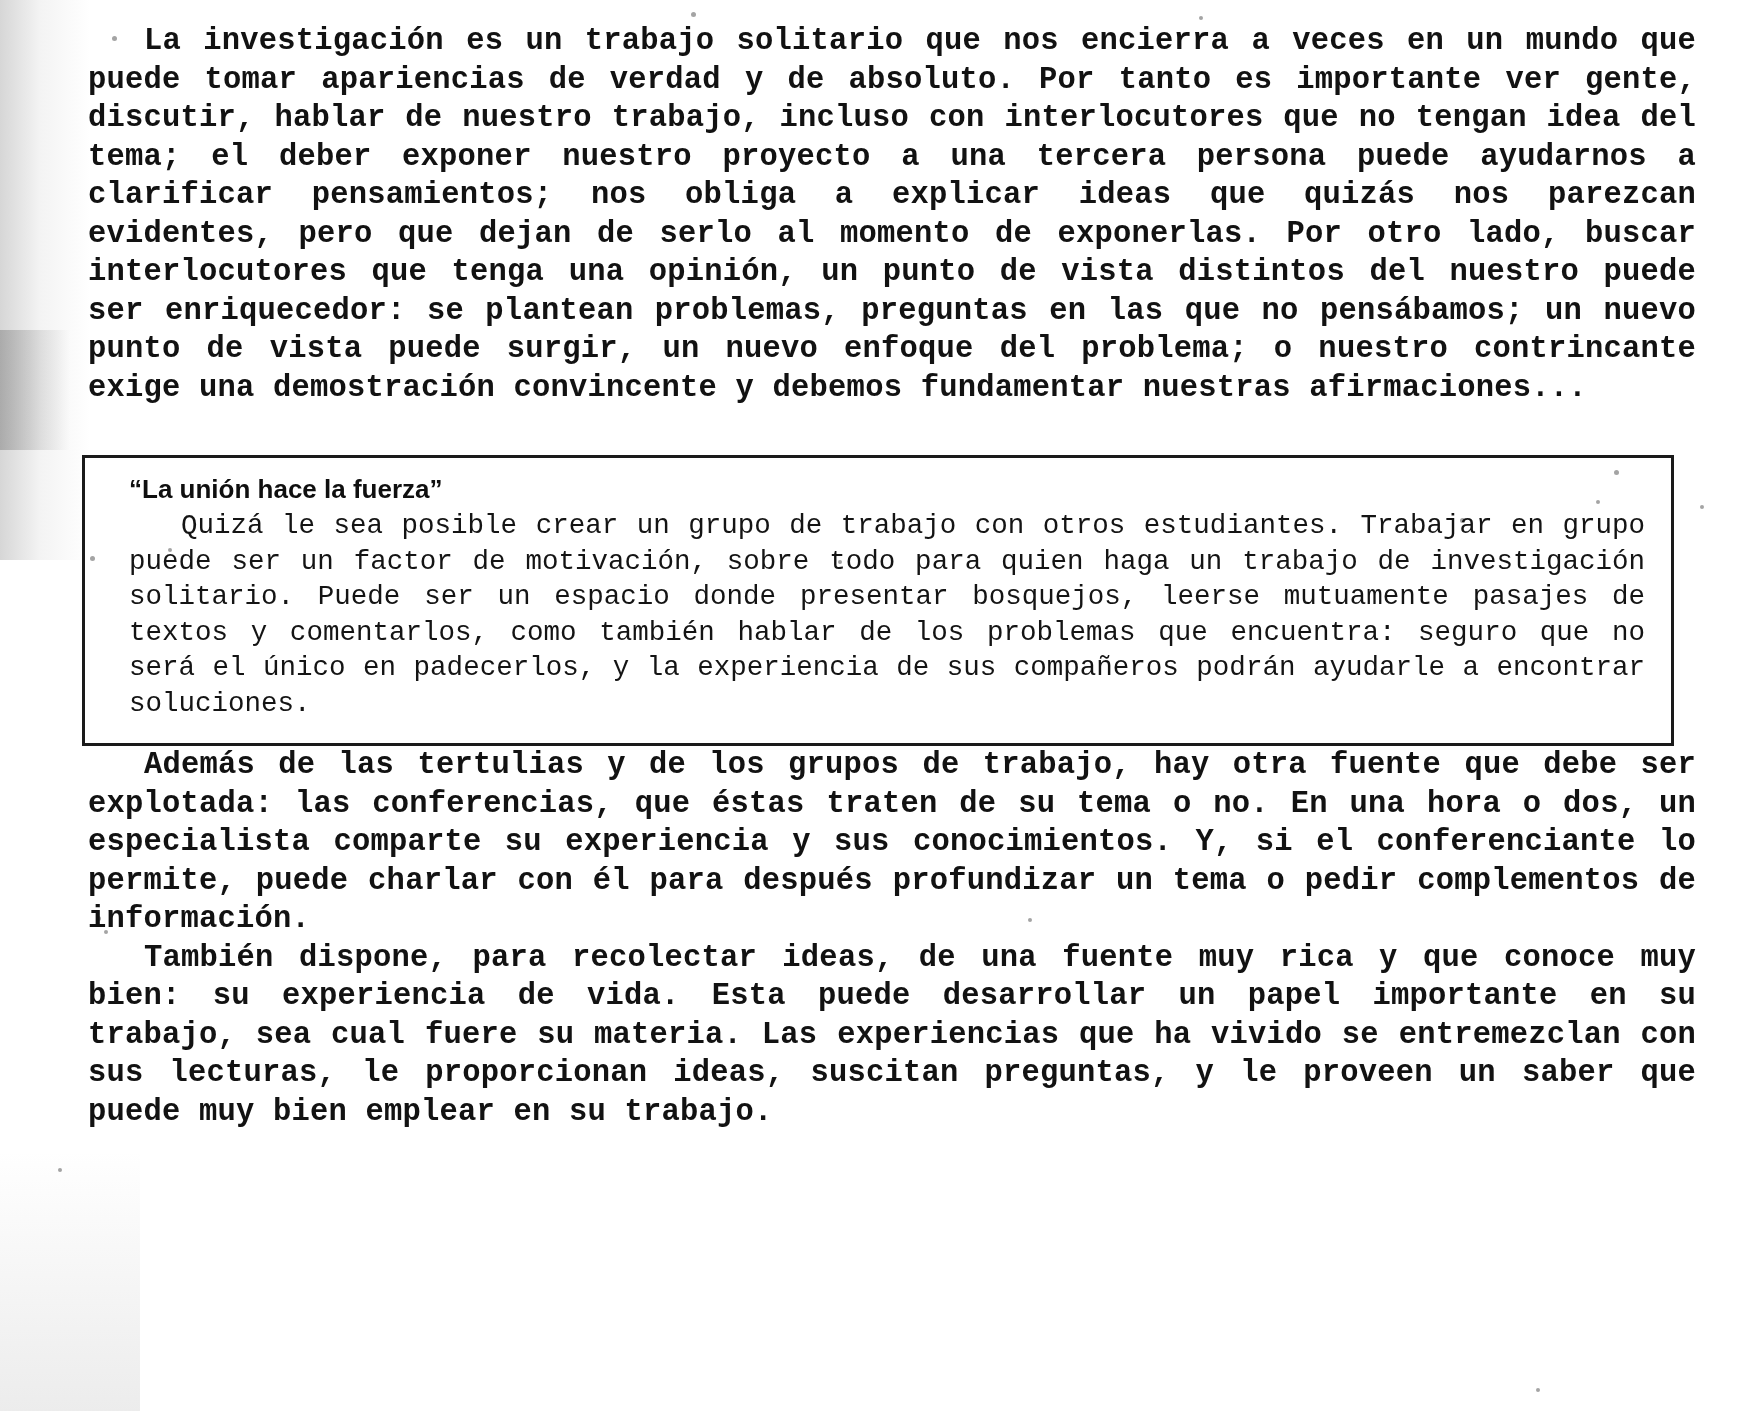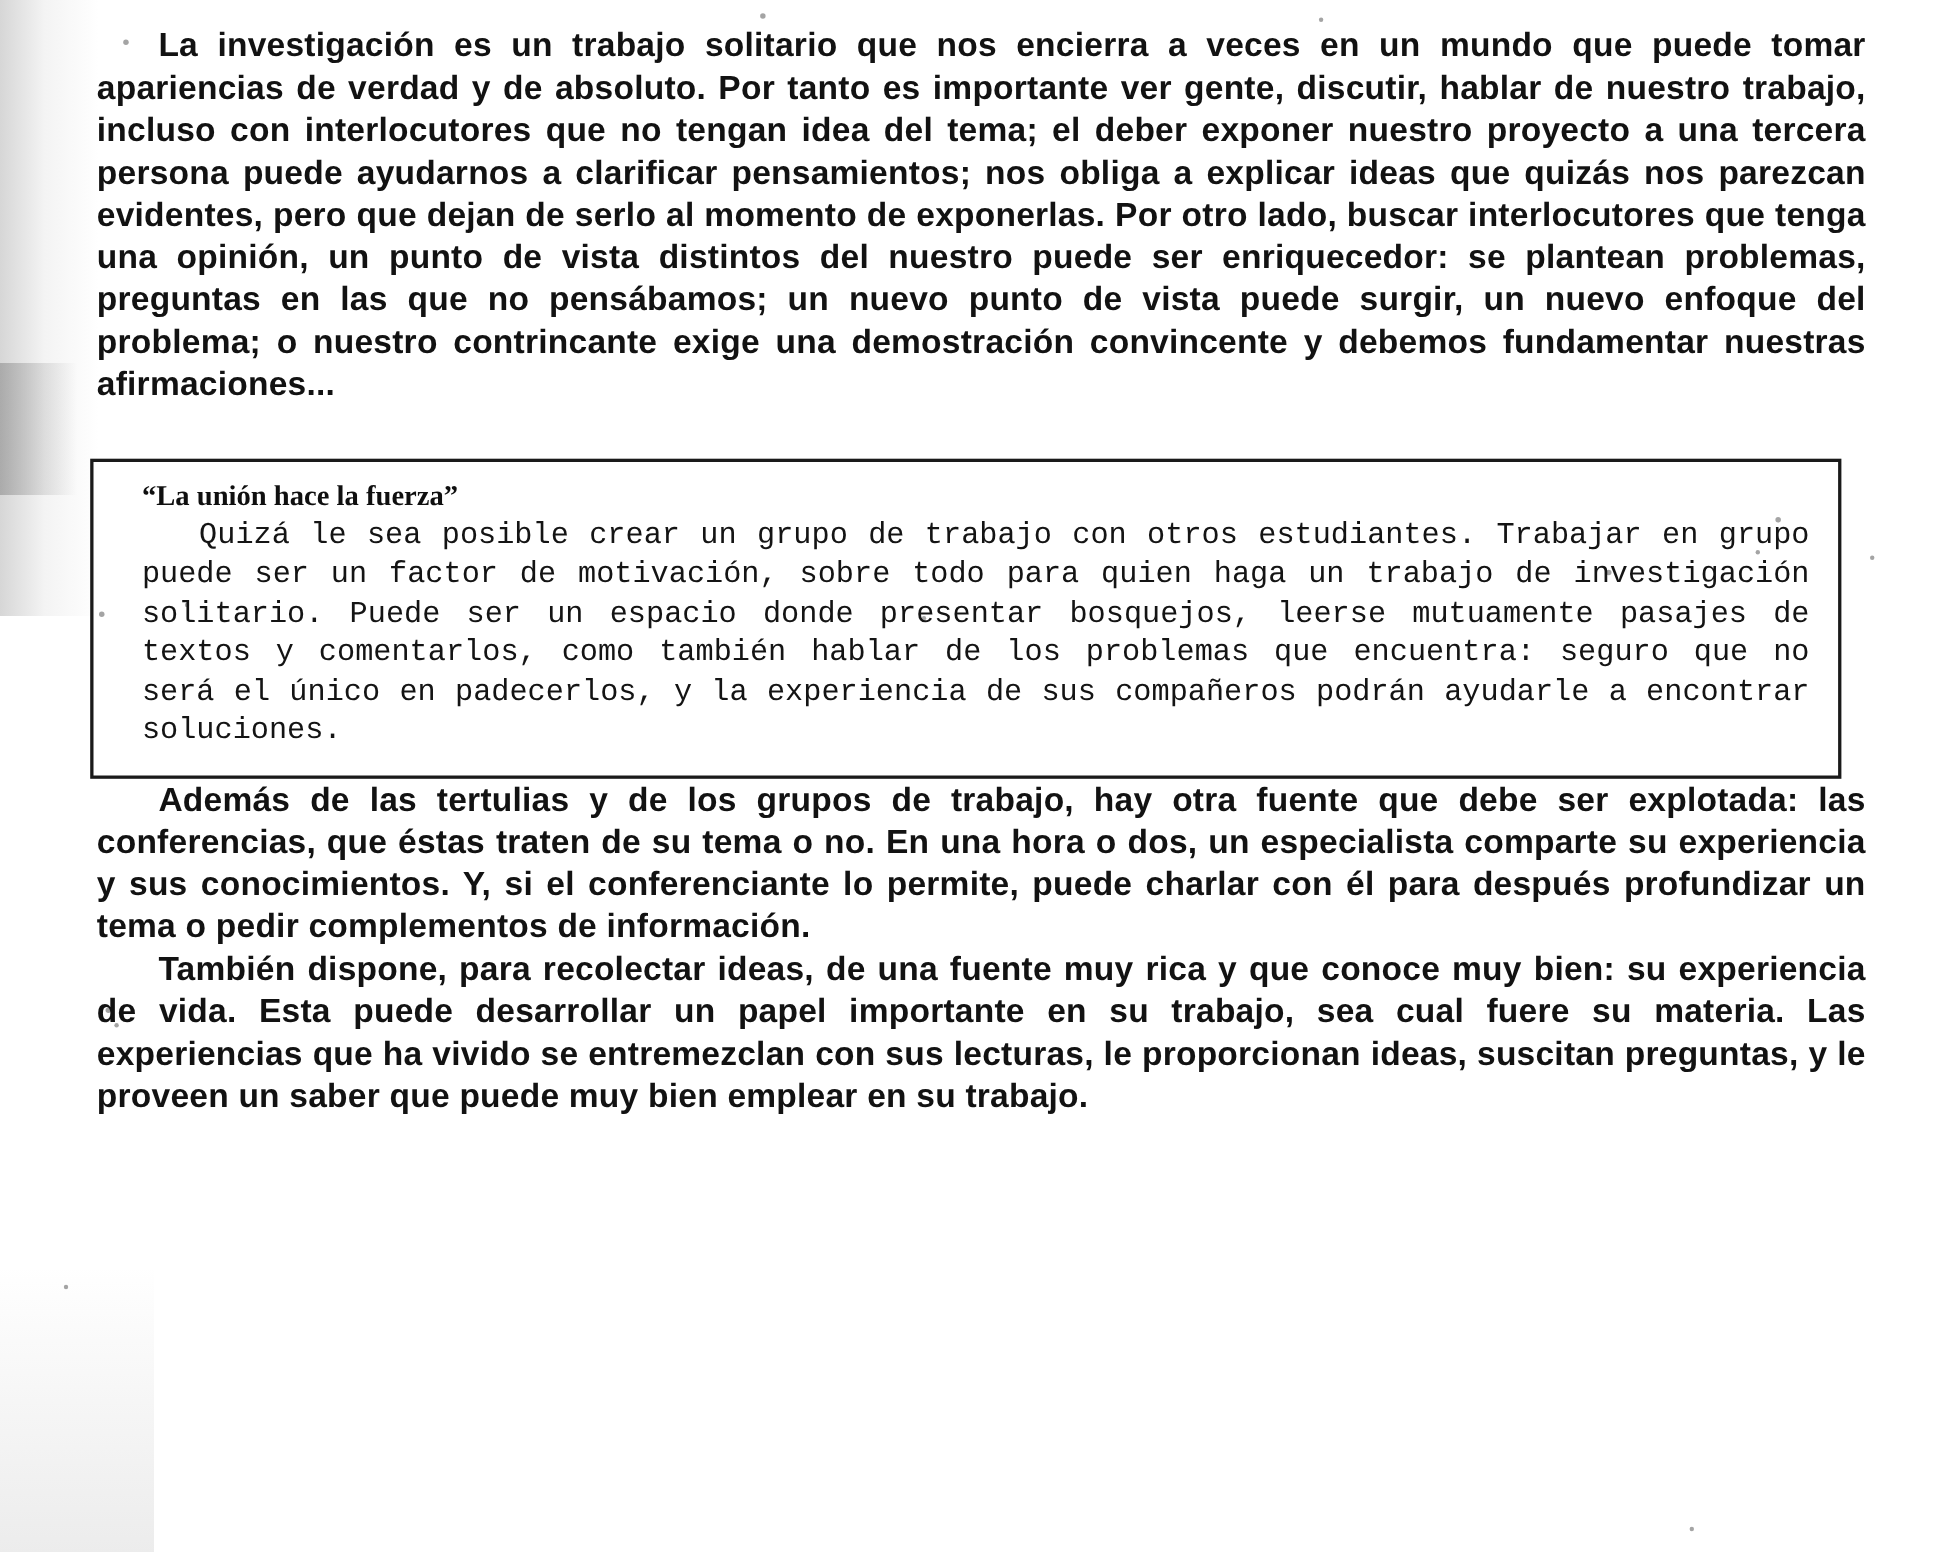--- a/index.html
+++ b/index.html
@@ -55,21 +55,21 @@
     box-sizing: border-box;
   }
 
   p.body-par {
     margin: 0;
     font-size: 30.5px;
     line-height: 38.5px;
     text-align: justify;
     letter-spacing: 0.2px;
     font-weight: 700;
-    font-family: Liberation Sans, sans-serif;
+    font-family: Liberation Mono, monospace;
     color: #121212;
     -webkit-font-smoothing: none;
   }
   p.body-par + p.body-par {
     margin-top: 0px;
   }
   .indent::before {
     content: "";
     display: inline-block;
     width: 56px;
@@ -80,21 +80,21 @@
     margin: 48px 22px 0 -6px;
     border: 3px solid #1a1a1a;
     padding: 14px 26px 22px 44px;
     box-sizing: border-box;
   }
   .callout-title {
     margin: 0 0 2px 0;
     font-size: 26px;
     line-height: 34px;
     font-weight: 700;
-    font-family: Liberation Serif, serif;
+    font-family: Liberation Sans, sans-serif;
     letter-spacing: 0px;
     color: #0f0f0f;
   }
   .callout-body {
     margin: 0;
     font-size: 27.5px;
     line-height: 35.5px;
     text-align: justify;
     font-weight: 400;
     font-family: Liberation Mono, monospace;

